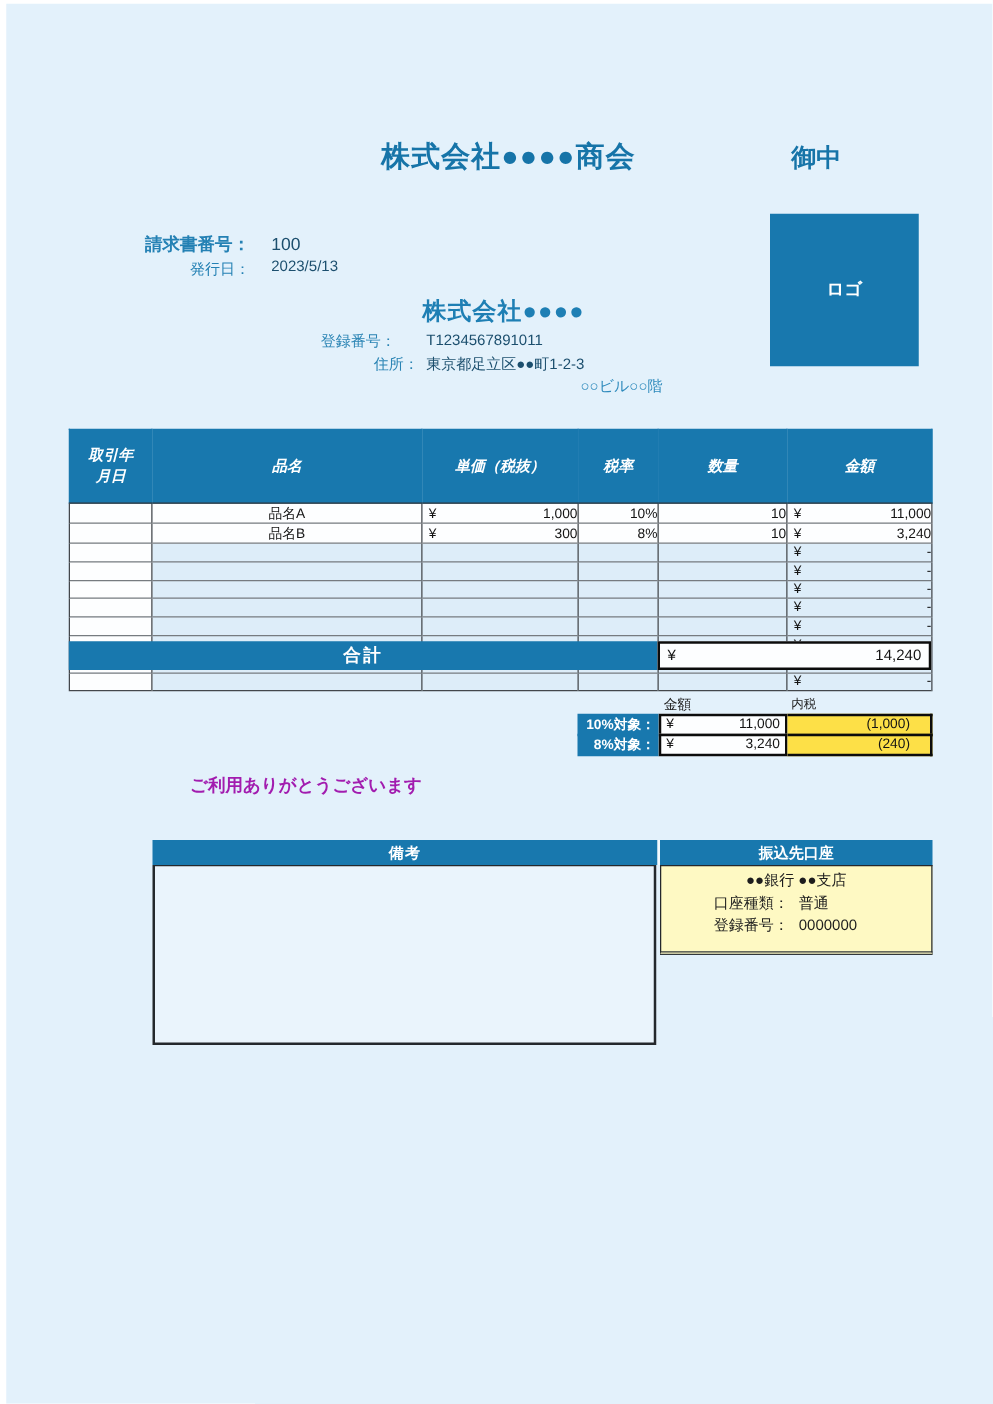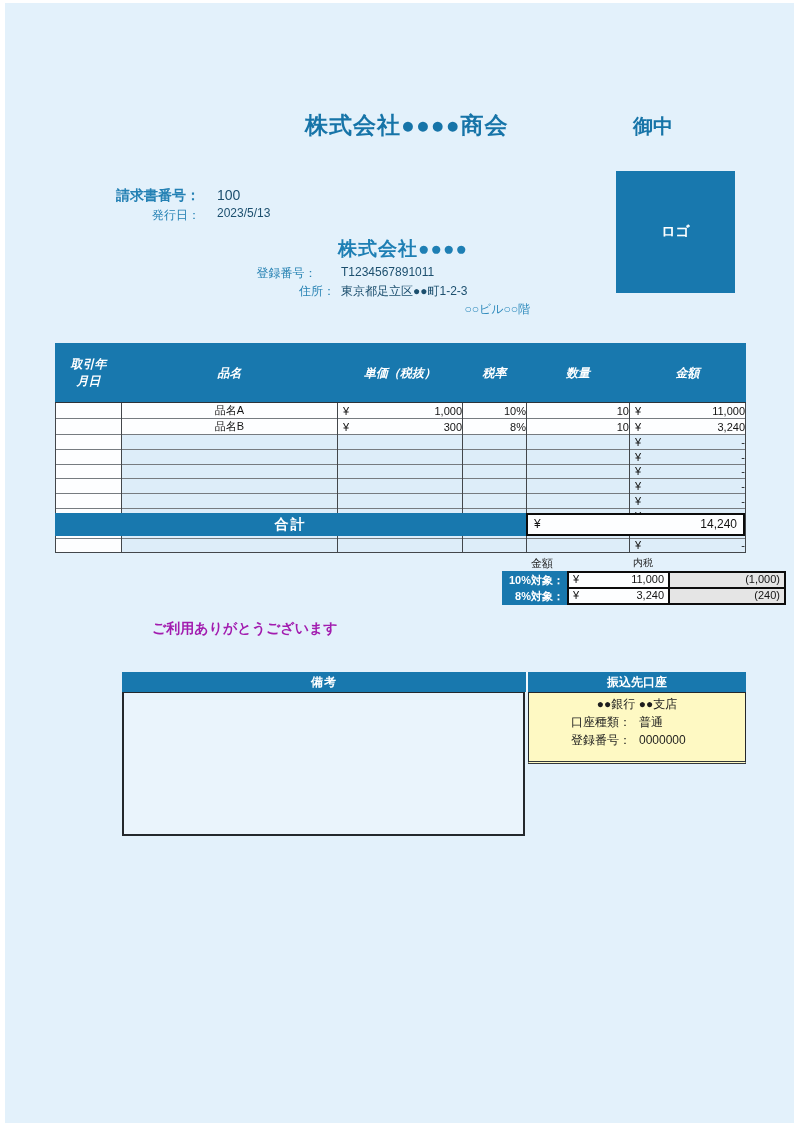--- a/index.html
+++ b/index.html
@@ -58,26 +58,26 @@
   .total-cell .yen { float:left; padding-left:6px; }
   .total-cell .val { float:right; padding-right:6px; }
 
   
   .tax-col1-hdr { left:531px; top:556px; font-size:11px; color:#222; }
   .tax-col2-hdr { left:633px; top:556px; font-size:10px; color:#222; }
   .tax-table { left:462px; top:571px; }
   .tax-row { display:flex; height:18px; }
   .tax-row + .tax-row { margin-top:-2px; }
   .tax-label { width:65px; background:#1878ae; color:#ffffff; font-size:11px; font-weight:bold;
-               text-align:right; padding-right:3px; line-height:18px;margin-left:40px; }
+               text-align:right; padding-right:3px; line-height:18px; }
   .tax-amount { width:103px; background:#fdfeff; border:2px solid #0c0c0c; font-size:11px; color:#141414; line-height:13px; }
   .tax-amount .yen { float:left; padding-left:4px; }
   .tax-amount .val { float:right; padding-right:4px; }
-  .tax-incl { width:116px; background:#e5e5e5; border:2px solid #0c0c0c; border-left:none;
-              font-size:11px; color:#141414; line-height:13px; text-align:right; padding-right:4px; }
+  .tax-incl { width:116px; background:#fde047; border:2px solid #0c0c0c; border-left:none;
+              font-size:11px; color:#141414; line-height:13px; text-align:right; padding-right:16px; }
 
   
   .thanks { left:152px; top:620px; font-size:14px; font-weight:bold; color:#a21caf; }
 
   
   .notes-header { left:122px; top:672px; width:404px; height:20px; background:#1878ae; color:#ffffff;
                   font-size:12px; font-weight:bold; text-align:center; line-height:20px; letter-spacing:1px; }
   .bar-divider  { left:526px; top:672px; width:2px; height:20px; background:#f3fafe; }
   .bank-header  { left:528px; top:672px; width:218px; height:20px; background:#1878ae; color:#ffffff;
                   font-size:12px; font-weight:bold; text-align:center; line-height:20px; }

